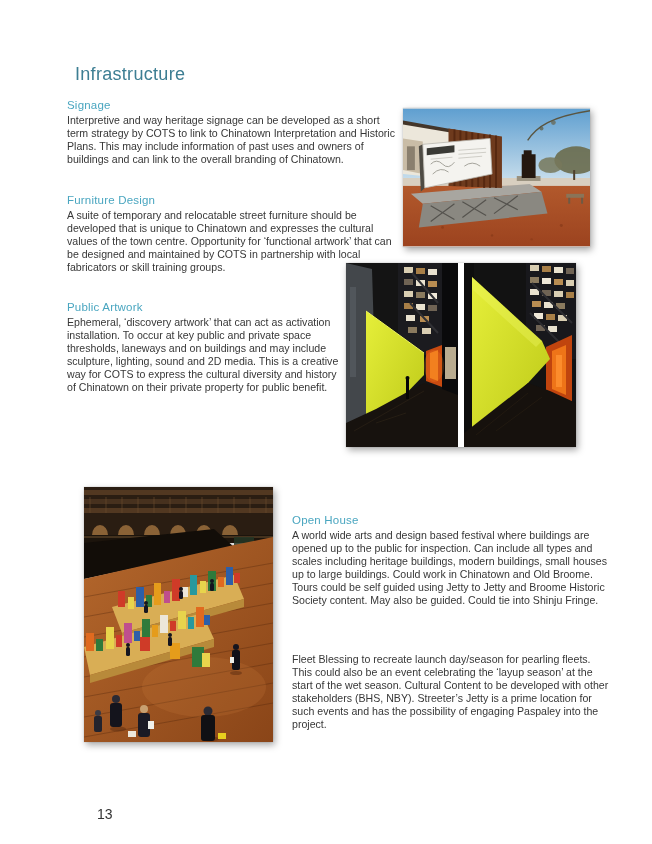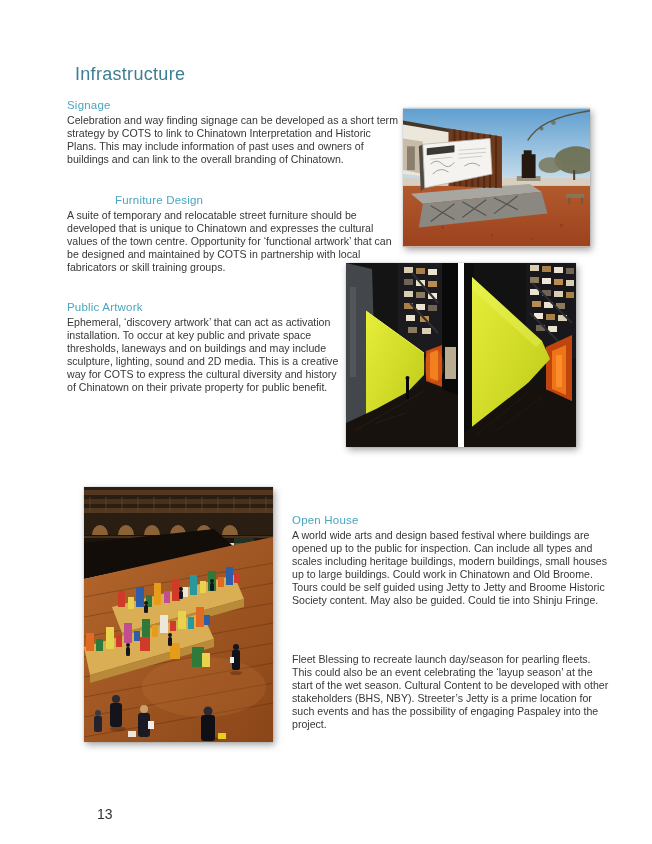--- a/index.html
+++ b/index.html
@@ -28,23 +28,23 @@
   .page-number{position:absolute;font-size:14px;color:#333333;}
 </style>
 </head>
 <body>
 
 <div class="page">
 
   <h1 class="h1" style="left:67px;top:56px;">Infrastructure</h1>
 
   <h2 class="h2" style="left:67px;top:99px;">Signage</h2>
-  <p class="body-text" style="left:67px;top:114px;width:332px;">Celebration and way finding signage can be developed as a short term strategy by COTS to link to Chinatown Interpretation and Historic Plans. This may include information of past uses and owners of buildings and can link to the overall branding of Chinatown.</p>
-
-  <h2 class="h2" style="left:67px;top:194px;margin-left:48px;">Furniture Design</h2>
+  <p class="body-text" style="left:67px;top:114px;width:332px;">Interpretive and way heritage signage can be developed as a short term strategy by COTS to link to Chinatown Interpretation and Historic Plans. This may include information of past uses and owners of buildings and can link to the overall branding of Chinatown.</p>
+
+  <h2 class="h2" style="left:67px;top:194px;">Furniture Design</h2>
   <p class="body-text" style="left:67px;top:209px;width:332px;"><span class="sp1"></span><span class="sp2"></span><span>A suite of temporary and relocatable street furniture should be developed that is unique to Chinatown and expresses the cultural values of the town centre. Opportunity for ‘functional artwork’ that can be designed and maintained by COTS in partnership with local fabricators or skill training groups.</span></p>
 
   <h2 class="h2" style="left:67px;top:301px;">Public Artwork</h2>
   <p class="body-text" style="left:67px;top:316px;width:272px;">Ephemeral, ‘discovery artwork’ that can act as activation installation. To occur at key public and private space thresholds, laneways and on buildings and may include sculpture, lighting, sound and 2D media. This is a creative way for COTS to express the cultural diversity and history of Chinatown on their private property for public benefit.</p>
 
   <div class="photo" style="left:403px;top:108px;width:187px;height:139px;">
     <svg width="187" height="139" viewBox="0 0 189 139">
       <defs>
         <linearGradient id="skyG" x1="0" y1="0" x2="0" y2="1">
           <stop offset="0" stop-color="#5f9fd0"></stop>

